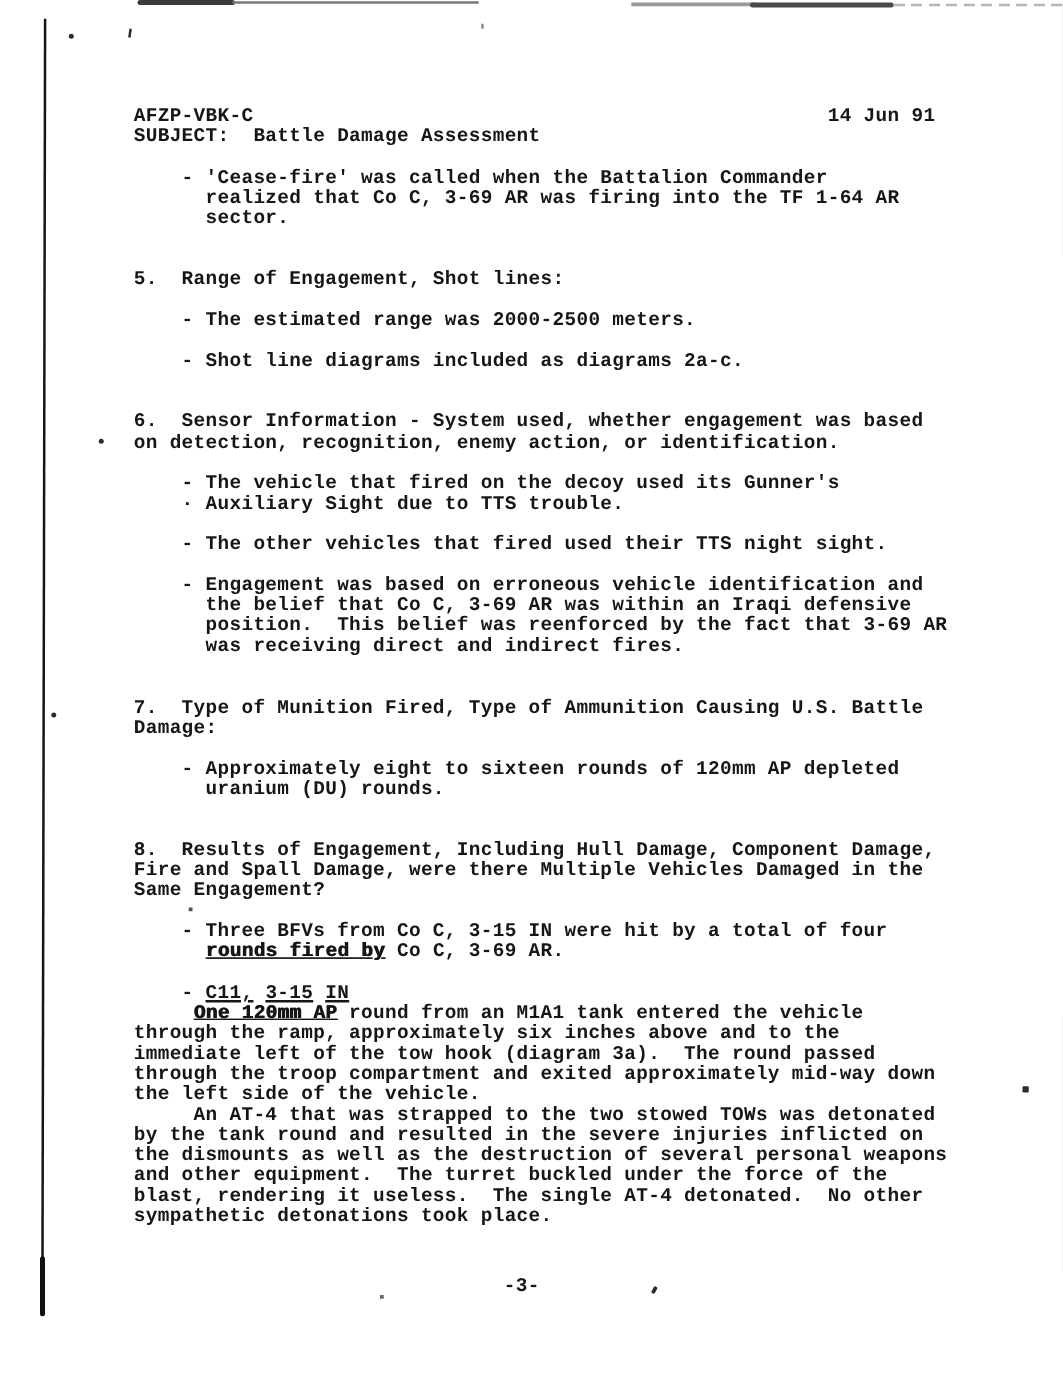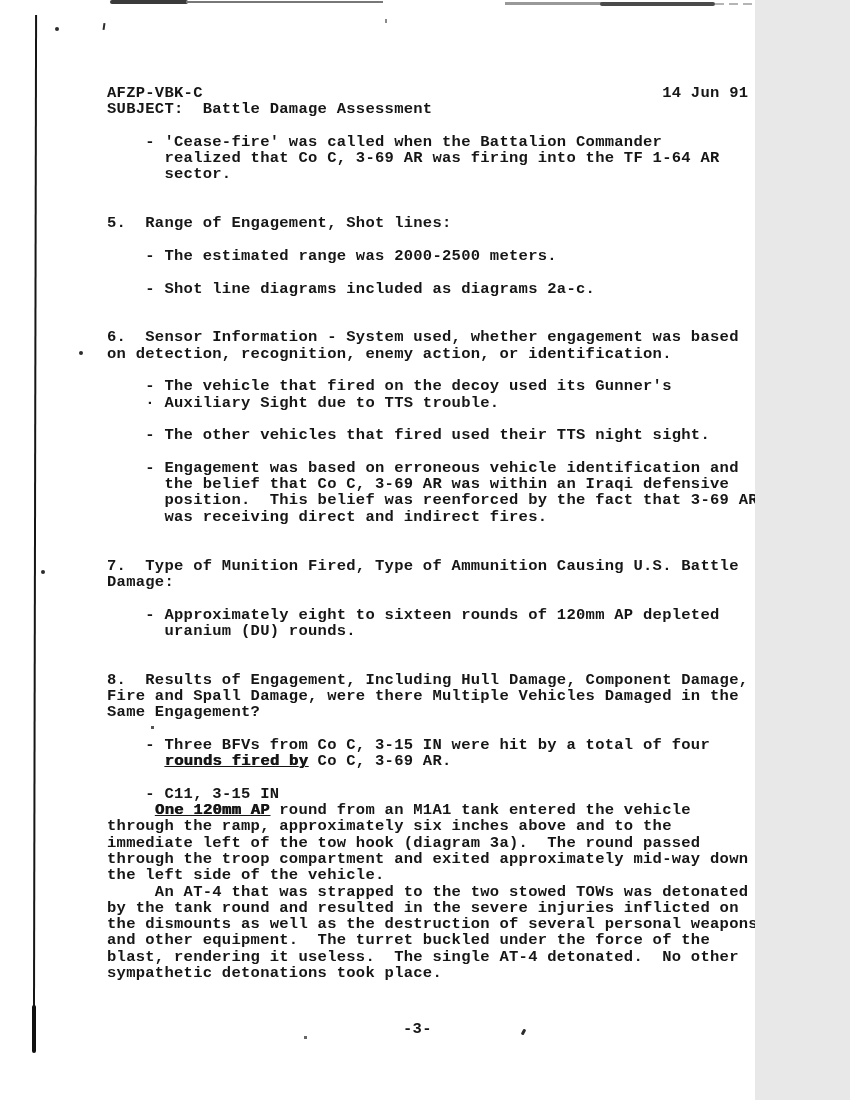--- a/index.html
+++ b/index.html
@@ -1,36 +1,36 @@
 <!DOCTYPE html>
 <html><head>
 <meta charset="utf-8">
 <style>
   html, body { margin: 0; padding: 0; background: #e8e8e8; }
   .page {
     position: relative;
-    width: 755px;
+    width: 850px;
     height: 1100px;
     background: #ffffff;
     overflow: hidden;
     font-family: "Liberation Mono", "DejaVu Sans Mono", monospace;
   }
   #doc-body {
     position: absolute;
     left: 107px;
     top: 85px;
     font-weight: 700;
     font-size: 15.5px;
     line-height: 16.3px;
     letter-spacing: 0.27px;
     color: #161616;
     white-space: pre;
   }
   .line { height: 16.3px; }
-  .u { text-underline-offset: 2px; text-decoration-thickness: 1.5px; }
+  .u { text-decoration: underline; text-underline-offset: 2px; text-decoration-thickness: 1.5px; }
   .b { text-shadow: 0.7px 0 0 currentColor; text-decoration: underline; }
   .pagenum {
     position: absolute;
     left: 403px;
     top: 1020px;
     font-weight: 700;
     font-size: 15.5px;
     letter-spacing: 0.27px;
     color: #161616;
   }

